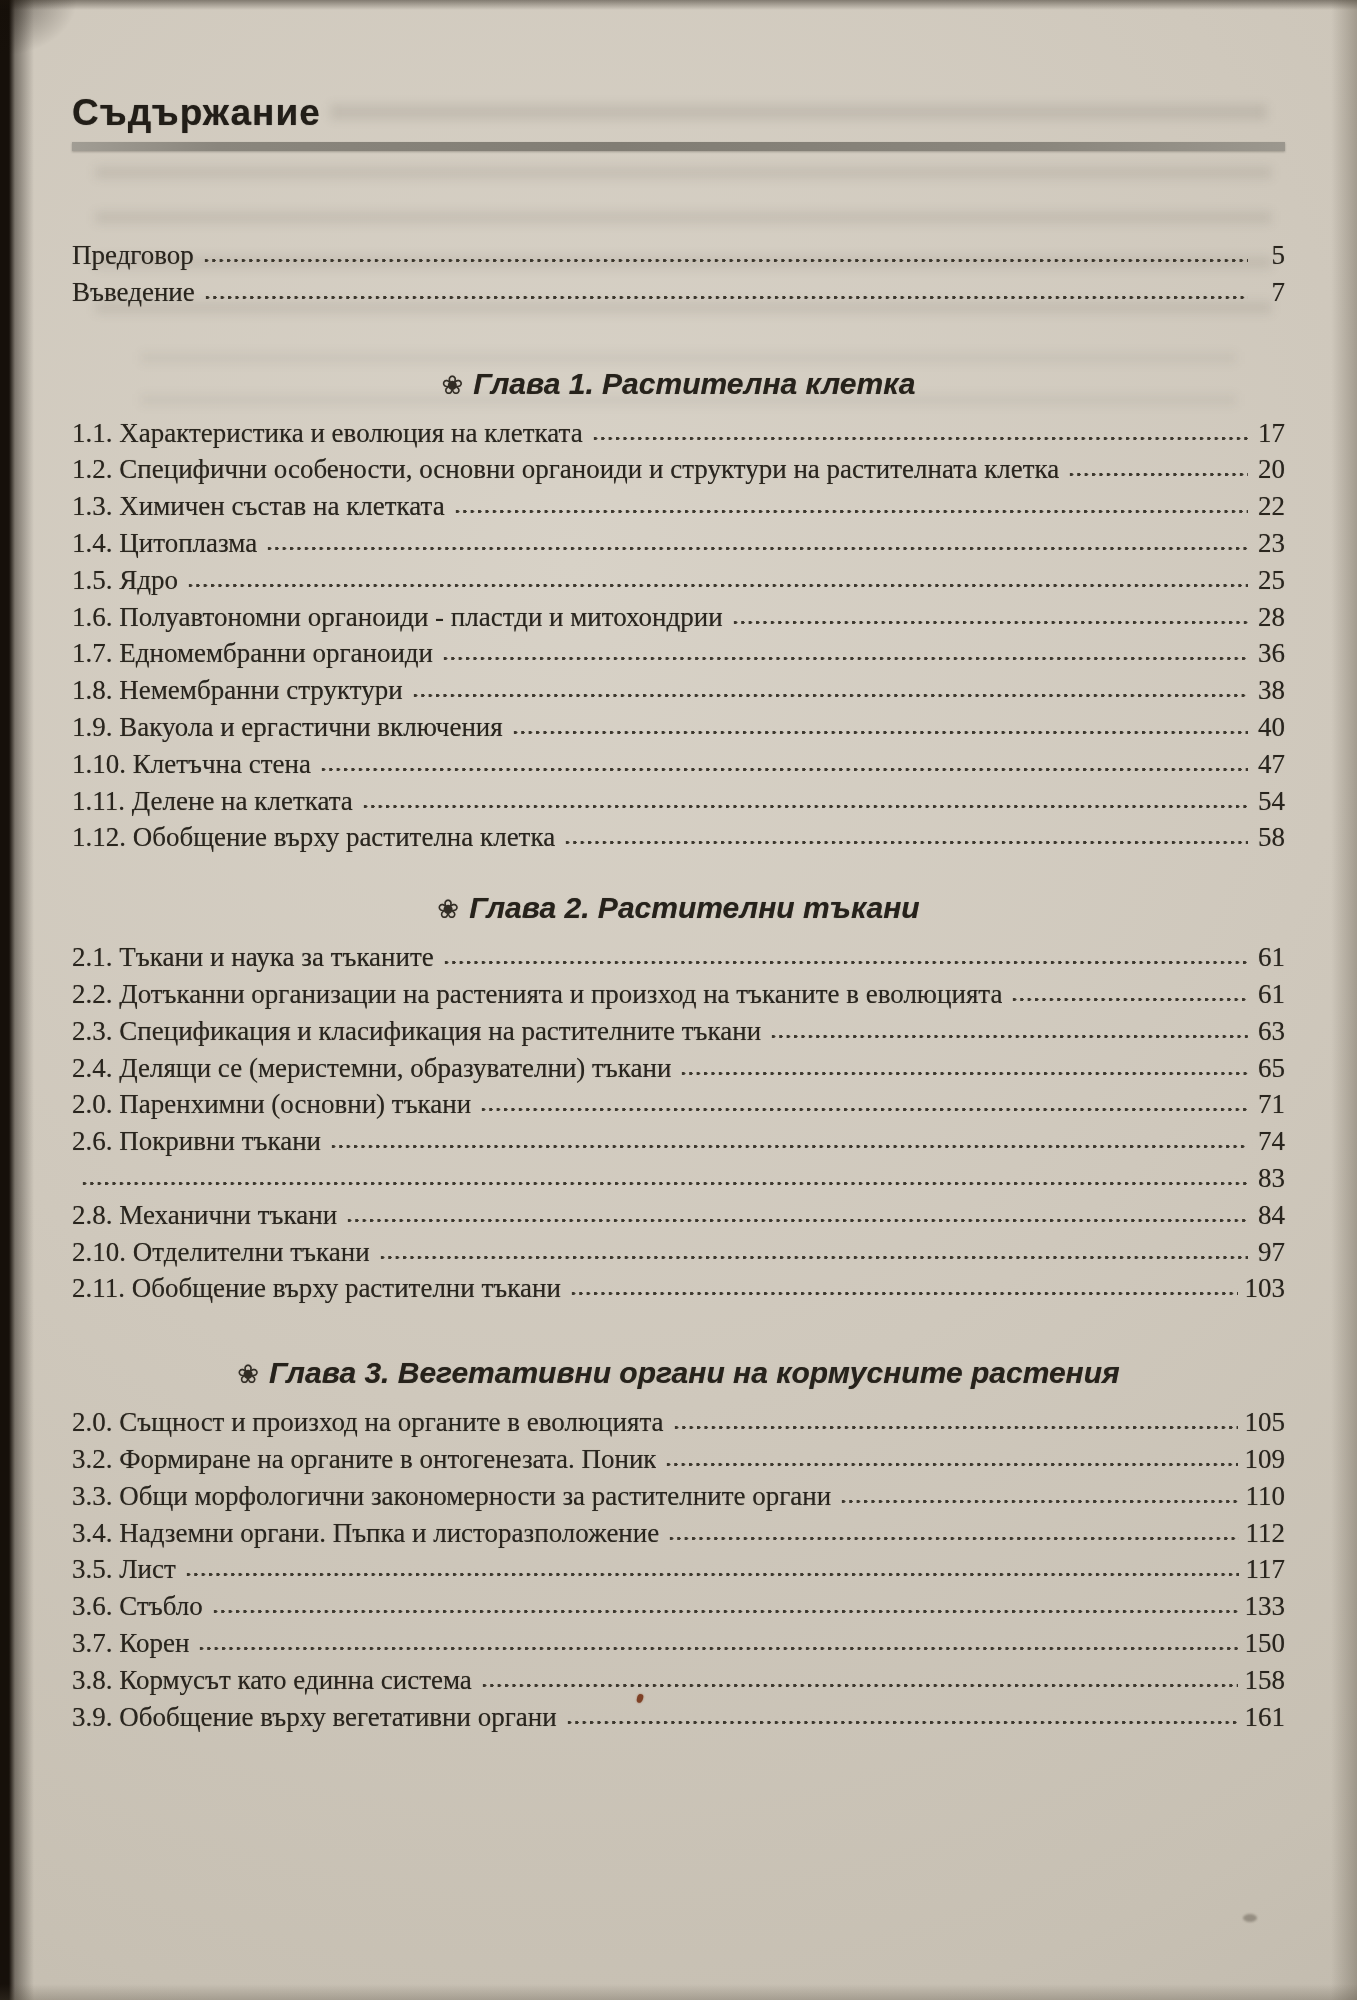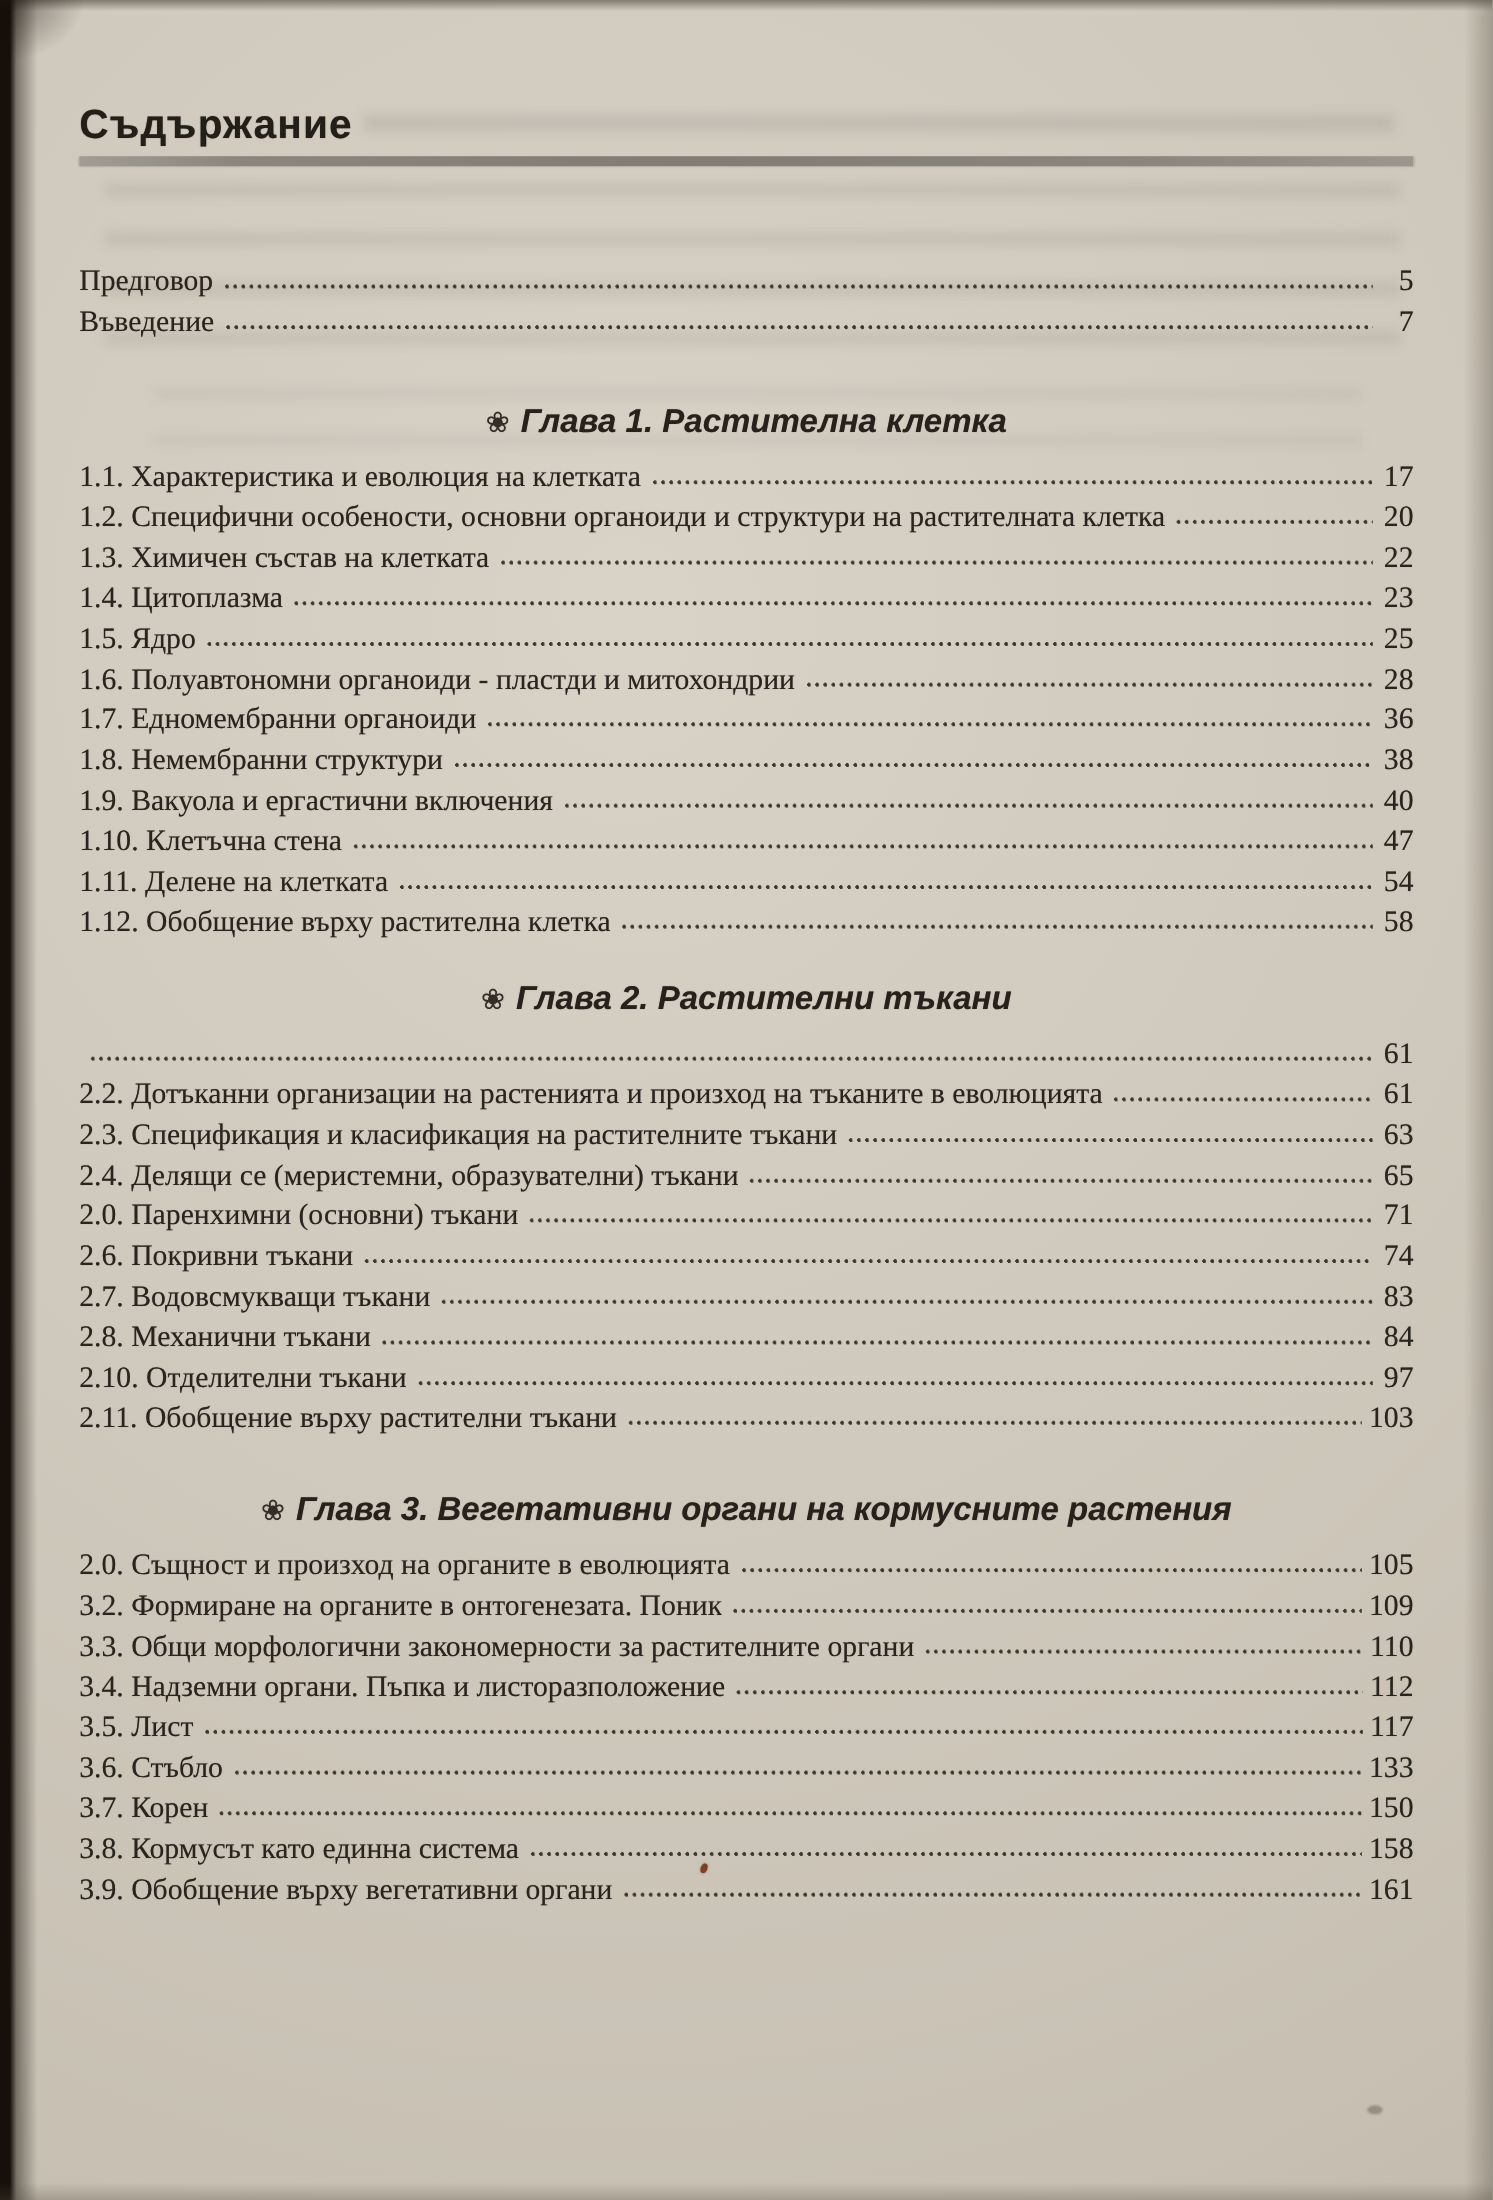--- a/index.html
+++ b/index.html
@@ -194,20 +194,21 @@
   </div>
 </div>
   </section>
 
   <section class="chapter">
     <h2 class="chapter-heading">
       <span class="orn">❀</span><span class="chtxt">Глава 2. Растителни тъкани</span>
     </h2>
     <div class="items">
   <div class="row">
+    <span class="lbl">2.1. Тъкани и наука за тъканите</span>
     <span class="dots"></span>
     <span class="pg">61</span>
   </div>
 
   <div class="row">
     <span class="lbl">2.2. Дотъканни организации на растенията и произход на тъканите в еволюцията</span>
     <span class="dots"></span>
     <span class="pg">61</span>
   </div>
 
@@ -229,21 +230,20 @@
     <span class="pg">71</span>
   </div>
 
   <div class="row">
     <span class="lbl">2.6. Покривни тъкани</span>
     <span class="dots"></span>
     <span class="pg">74</span>
   </div>
 
   <div class="row">
-    <span class="lbl">2.7. Водовсмукващи тъкани</span>
     <span class="dots"></span>
     <span class="pg">83</span>
   </div>
 
   <div class="row">
     <span class="lbl">2.8. Механични тъкани</span>
     <span class="dots"></span>
     <span class="pg">84</span>
   </div>
 

